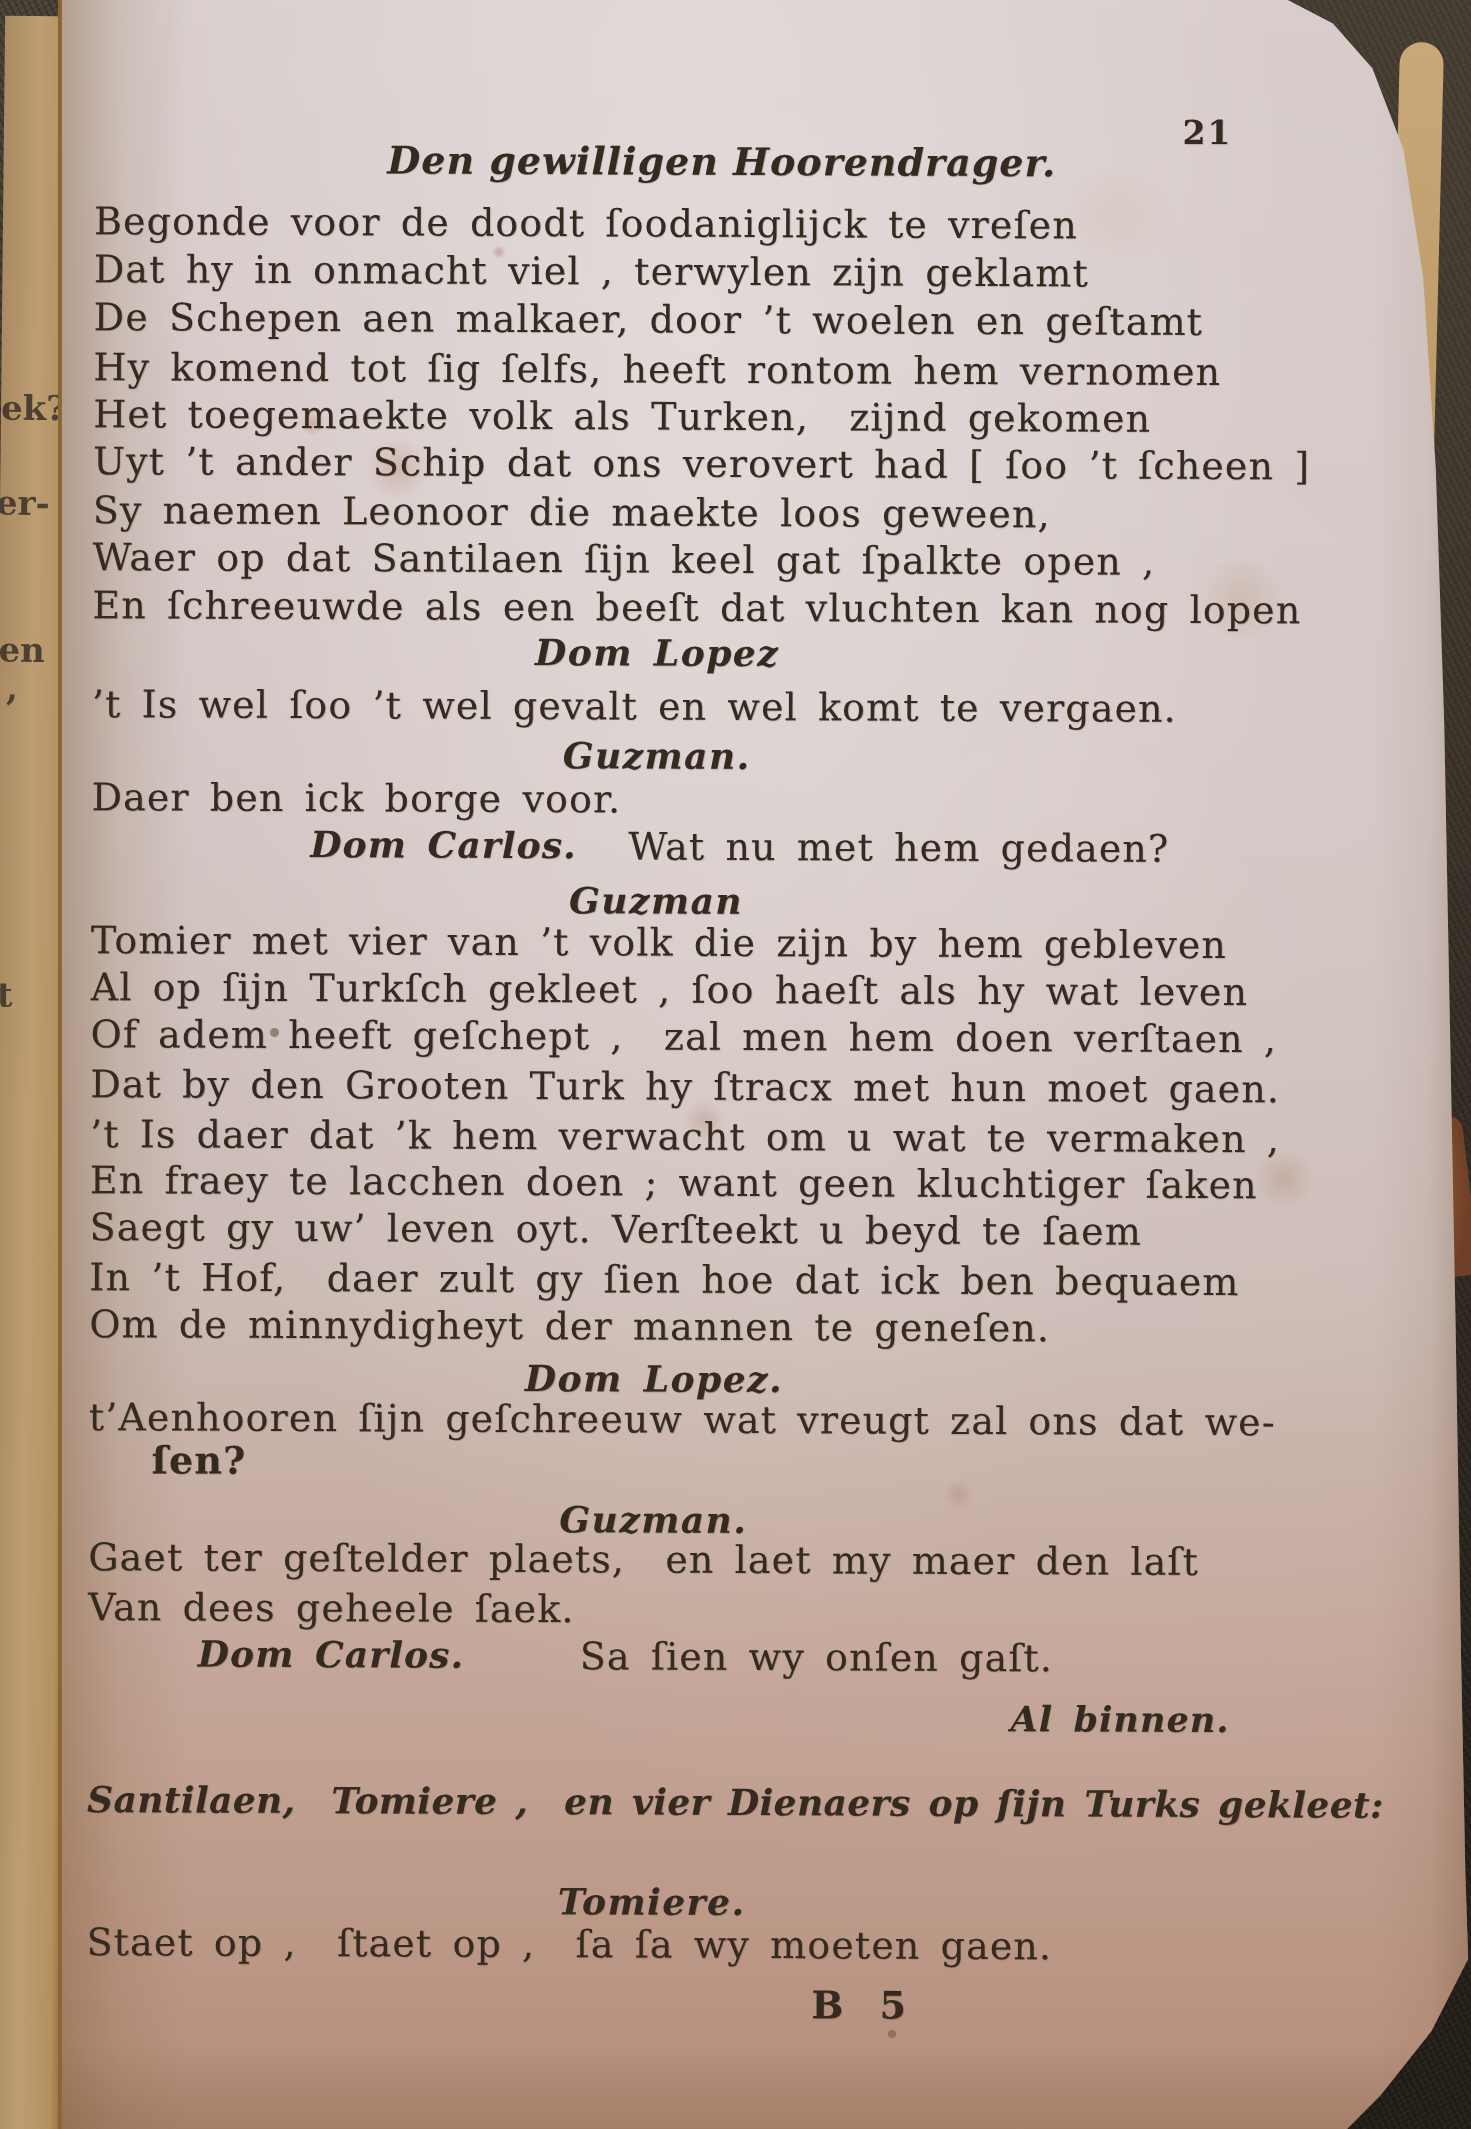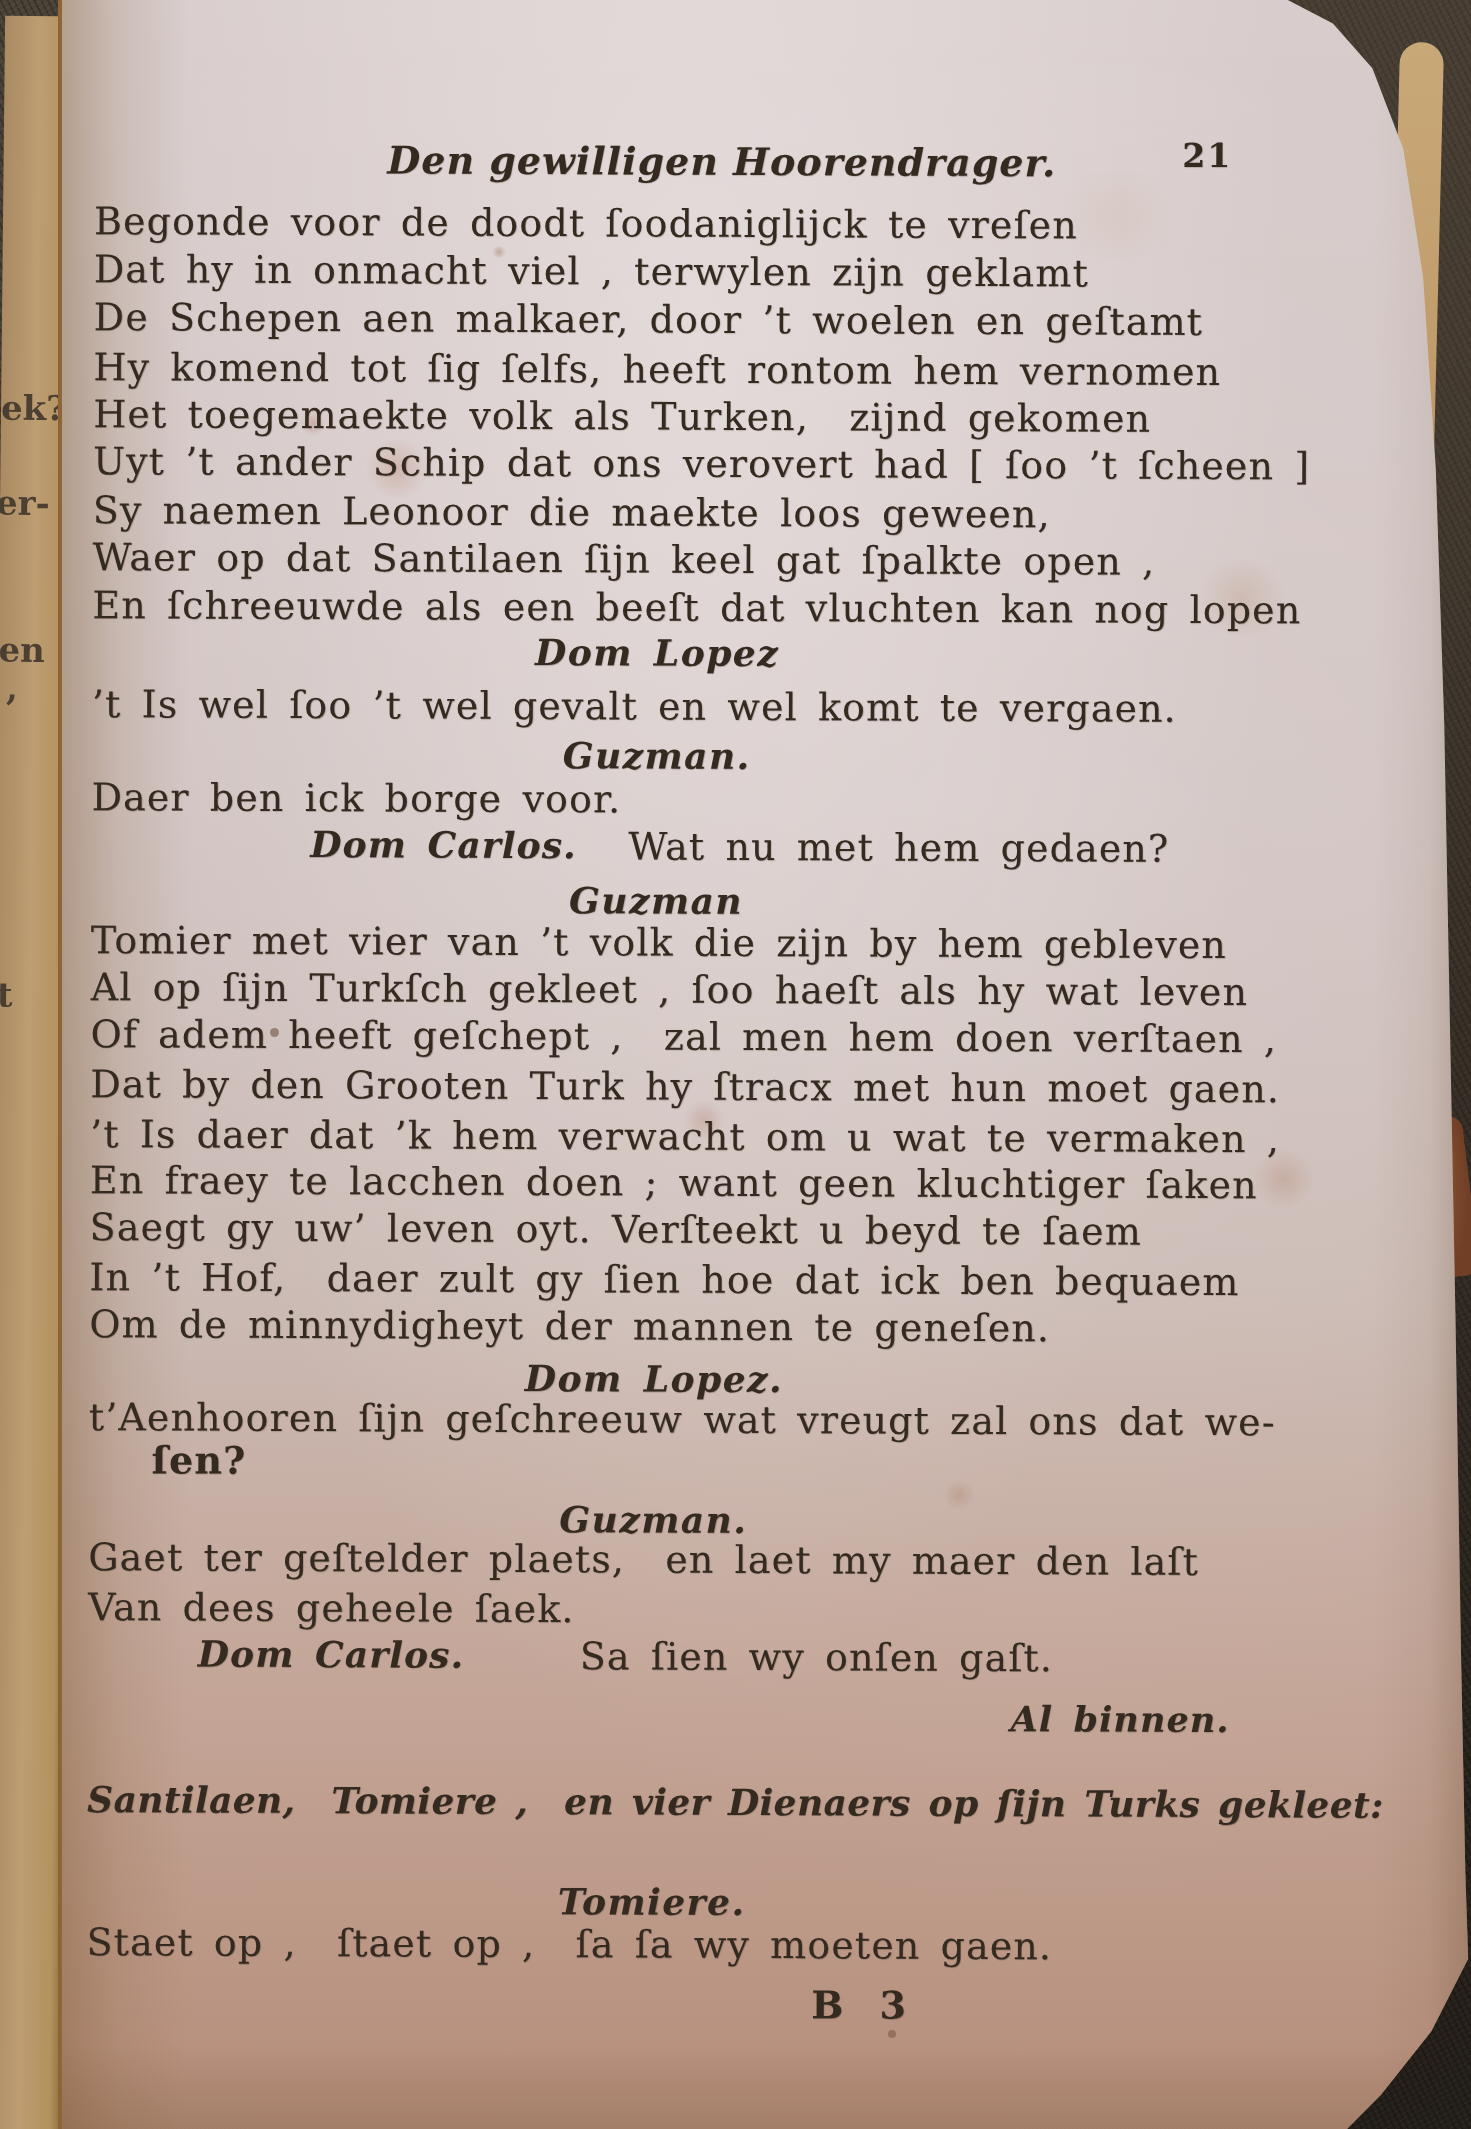--- a/index.html
+++ b/index.html
@@ -77,21 +77,21 @@
 
   
   .text-layer{
     position:absolute;inset:0;transform:rotate(.25deg);transform-origin:60px 0;
     color:#342a20;text-shadow:.6px .6px .9px rgba(45,34,24,.35);
   }
   .header-title{
     position:absolute;left:388px;top:136px;
     font-style:italic;font-weight:bold;font-size:38px;letter-spacing:1px;white-space:pre;
   }
-  .page-number{position:absolute;left:1183px;top:131px;font-size:33px;font-weight:bold;letter-spacing:2px;}
+  .page-number{position:absolute;left:1183px;top:108px;font-size:33px;font-weight:bold;letter-spacing:2px;}
   .line{position:absolute;white-space:pre;font-size:38px;line-height:1.12;letter-spacing:1.1px;word-spacing:7px;}
   .verse{left:95px;}
   .speaker{left:95px;width:1130px;text-align:center;font-style:italic;font-size:36px;font-weight:bold;letter-spacing:1.5px;}
   .duo{left:0;width:1471px;height:48px;}
   .duo span{position:absolute;top:0;white-space:pre;}
   .duo .sp-name{font-style:italic;font-weight:bold;font-size:36px;}
   .exit{font-style:italic;font-size:35px;font-weight:bold;}
   .stage{font-style:italic;font-size:36px;font-weight:bold;letter-spacing:.4px;word-spacing:5px;}
   .signature{font-size:38px;letter-spacing:8px;font-weight:bold;}
 </style>
@@ -157,15 +157,15 @@
       <div class="line verse" style="top: 1396px;">t’Aenhooren ſijn geſchreeuw wat vreugt zal ons dat we-</div>
       <div class="line verse" style="top: 1439px; left: 158px; font-weight: bold;">ſen?</div>
       <div class="line speaker" style="top: 1497px;">Guzman.</div>
       <div class="line verse" style="top: 1536px;">Gaet ter geſtelder plaets,  en laet my maer den laſt</div>
       <div class="line verse" style="top: 1586px;">Van dees geheele ſaek.</div>
       <div class="line duo" style="top: 1633px;"><span class="sp-name" style="left: 205px;">Dom Carlos.</span><span style="left: 587px;">Sa ſien wy onſen gaſt.</span></div>
       <div class="line exit" style="top: 1695px; left: 1018px;">Al binnen.</div>
       <div class="line stage" style="top: 1779px; left: 95px;">Santilaen,  Tomiere ,  en vier Dienaers op ſijn Turks gekleet:</div>
       <div class="line speaker" style="top: 1879px;">Tomiere.</div>
       <div class="line verse" style="top: 1921px;">Staet op ,  ſtaet op ,  ſa ſa wy moeten gaen.</div>
-      <div class="line signature" style="top: 1981px; left: 820px;">B 3</div>
+      <div class="line signature" style="top: 1981px; left: 820px;">B 5</div>
     </div>
 </div>
 
 </body></html>

